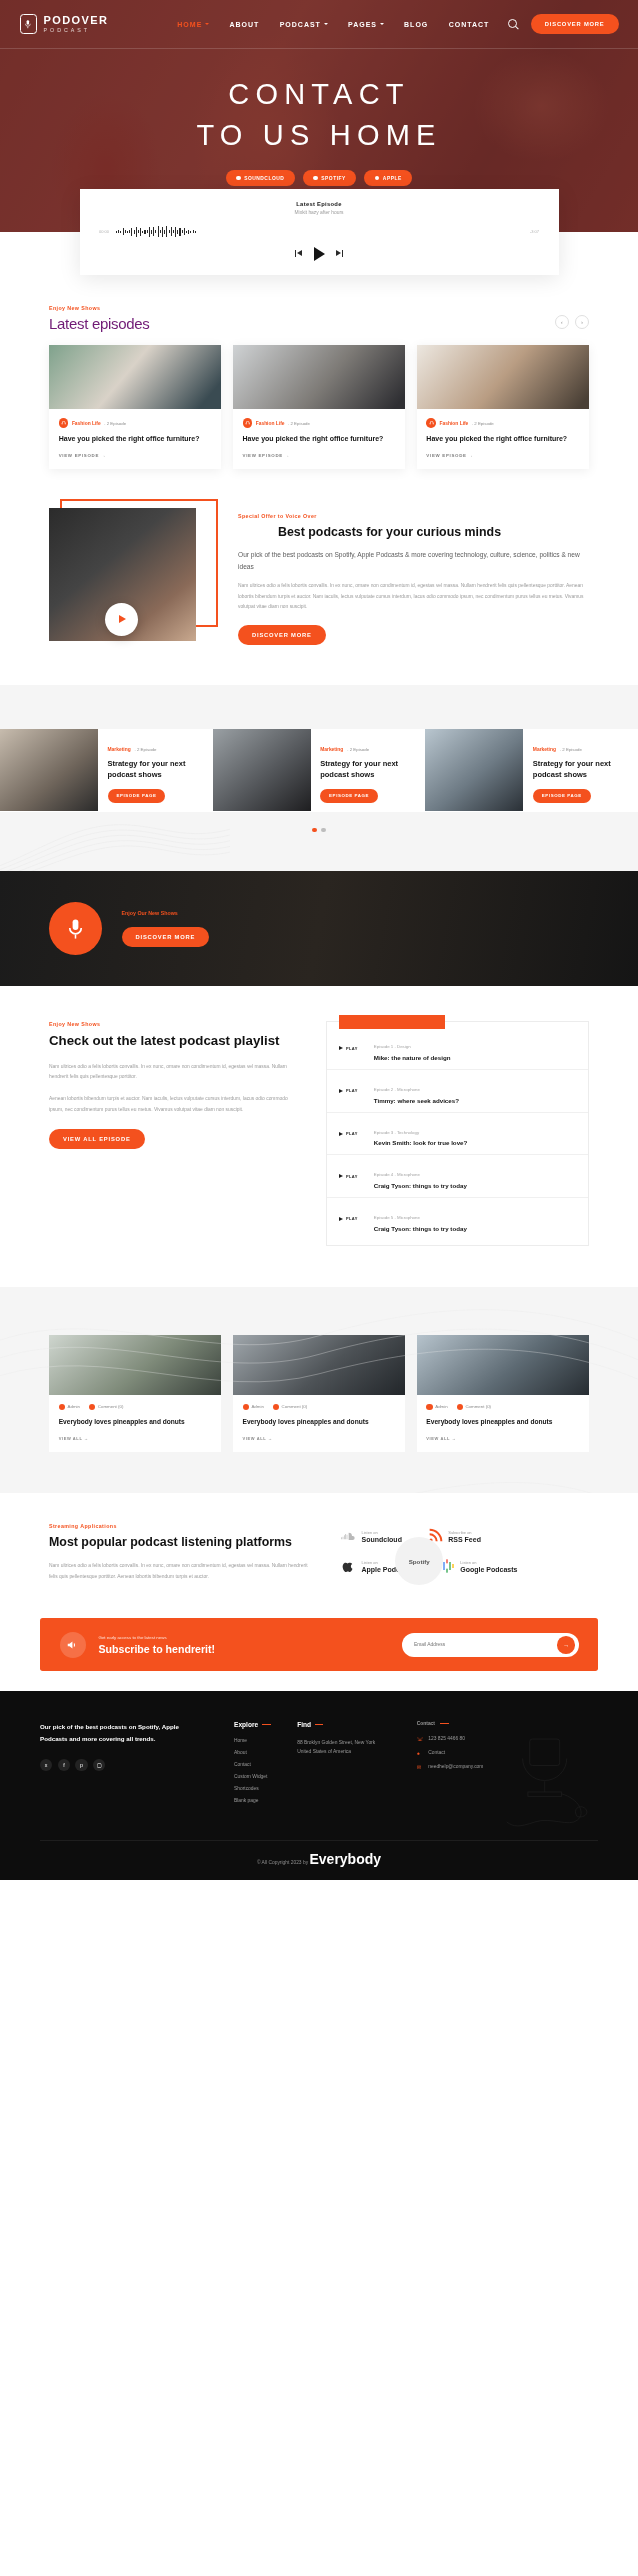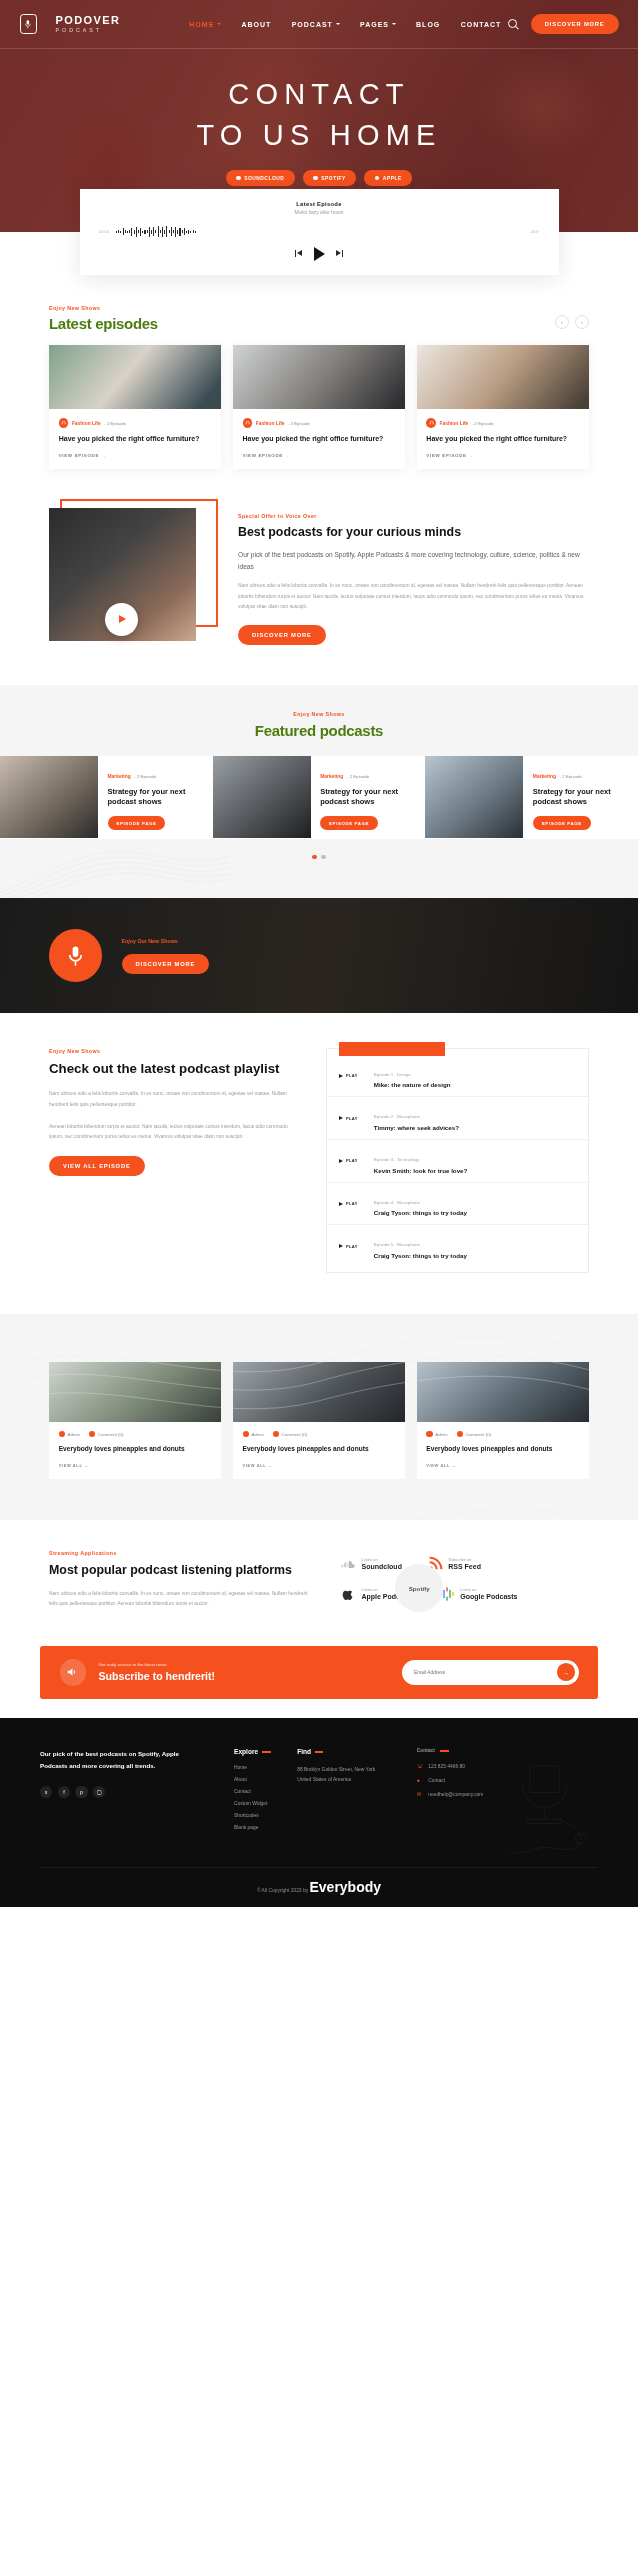--- a/index.html
+++ b/index.html
@@ -22,21 +22,21 @@
       radial-gradient(ellipse 80px 106px at 106px 168px, rgba(120,45,40,.8), transparent 70%),
       radial-gradient(ellipse 97px 80px at 541px 106px, rgba(150,85,70,.5), transparent 70%),
       linear-gradient(120deg,#6e332f,#80403a 40%,#5a2a28 75%,#6f332e);
   }
   .hero-overlay { position:absolute; inset:0; background: rgba(120,40,35,.45); }
   .hero-inner { position:relative; z-index:3; }
   .navbar {
     height: 49px; display:flex; align-items:center;
     padding: 0 19.5px; border-bottom: 0.9px solid rgba(255,255,255,.16);
   }
-  .logo { display:flex; align-items:center; gap:19px; }
+  .logo { display:flex; align-items:center; gap:7px; }
   .logo-mark {
     width:17px; height:19.5px; border:1.4px solid #fff; border-radius:3.5px;
     display:flex; align-items:center; justify-content:center;
   }
   .logo-mark svg { width:9.7px; height:12.4px; }
   .logo-text { line-height:1; }
   .logo-name { color:#fff; font-size:11px; font-weight:bold; letter-spacing:1.4px; }
   .logo-sub { color:#e3d5d2; font-size:5.3px; letter-spacing:3px; margin-top:1.8px; }
   .nav-menu { display:flex; align-items:center; gap:20.4px; margin-left:69px; }
   .nav-item {
@@ -83,21 +83,21 @@
   .ctrl-prev, .ctrl-next { width:7px;height:7px; position:relative; cursor:pointer;}
   .ctrl-prev::before{content:"";position:absolute;left:0;top:0;width:1.3px;height:7px;background:#2a2a2a;}
   .ctrl-prev::after{content:"";position:absolute;left:1.8px;top:0;border-top:3.5px solid transparent;border-bottom:3.5px solid transparent;border-right:5.3px solid #2a2a2a;}
   .ctrl-next::before{content:"";position:absolute;right:0;top:0;width:1.3px;height:7px;background:#2a2a2a;}
   .ctrl-next::after{content:"";position:absolute;right:1.8px;top:0;border-top:3.5px solid transparent;border-bottom:3.5px solid transparent;border-left:5.3px solid #2a2a2a;}
   .ctrl-play { width:0;height:0;border-top:7px solid transparent;border-bottom:7px solid transparent;border-left:11.5px solid #151515; cursor:pointer;}
 
   
   .sec { padding: 0 49px; }
   .eyebrow { color:#f4511e; font-size:5.3px; font-weight:bold; letter-spacing:0.4px; }
-  .sec-title { font-size:15px; font-weight:bold; color:#4d7c0f; letter-spacing:-0.3px; margin-top:4.4px; }
+  .sec-title { font-size:15px; font-weight:normal; color:#701a75; letter-spacing:-0.3px; margin-top:4.4px; }
 
   
   .latest { padding-top:30px; }
   .latest-head { display:flex; align-items:flex-end; }
   .arrows { margin-left:auto; display:flex; gap:6.2px; margin-bottom:3.5px;}
   .arrow {
     width:14px;height:14px;border-radius:50%;border:0.9px solid #e0e0e0;background:#fff;
     display:flex;align-items:center;justify-content:center;font-size:6.2px;color:#9b9b9b;cursor:pointer;
   }
   .ep-grid { display:flex; gap:11.5px; margin-top:12.4px; }
@@ -120,21 +120,21 @@
     position:absolute; left:0; top:8.9px; width:147px; height:133px; overflow:hidden;
     background: linear-gradient(140deg,#2b2b2b,#444 40%,#8a6a58 75%,#c9a98f);
   }
   .play-circle {
     position:absolute; left:56px; top:104px; width:33px;height:33px;border-radius:50%;
     background:#fff; box-shadow:0 2.7px 10.6px rgba(0,0,0,.2);
     display:flex;align-items:center;justify-content:center; cursor:pointer; z-index:3;
   }
   .play-circle i { width:0;height:0;border-top:4.4px solid transparent;border-bottom:4.4px solid transparent;border-left:7px solid #f4511e; margin-left:1.8px;}
   .best-text { flex:1; padding-top:14px; }
-  .best-title { font-size:12.4px; font-weight:bold; color:#121212; margin-top:5.3px; line-height:1.32; }
+  .best-title { font-size:12.4px; font-weight:bold; color:#121212; margin-top:5.3px; line-height:1.32;margin-left:40px; }
   .best-lead { font-size:6.6px; color:#5c5c5c; line-height:1.75; margin-top:8.9px; }
   .best-body { font-size:4.9px; color:#9b9b9b; line-height:2.1; margin-top:8.9px; }
   .best-btn { margin-top:12.4px; }
 
   
   .featured { background:#f5f5f5; margin-top:35px; padding:26.6px 0 39px; position:relative; overflow:hidden;}
   .featured-head { text-align:center; }
   .feat-row { display:flex; margin-top:17.7px; padding:0 0 0 0; }
   .feat-card { display:flex; width:50%; background:#fff; }
   .feat-img { width:46%; height:82px; flex:none; }
@@ -457,24 +457,20 @@
   <section class="featured">
     <svg class="wave-deco" viewBox="0 0 260 90">
       <g fill="none" stroke="#e2e2e2" stroke-width=".8">
         <path d="M-10 88 C40 70 80 40 130 38 S210 60 270 40"></path>
         <path d="M-10 92 C40 76 82 46 132 44 S212 66 272 46"></path>
         <path d="M-10 96 C40 82 84 52 134 50 S214 72 274 52"></path>
         <path d="M-10 100 C40 88 86 58 136 56 S216 78 276 58"></path>
         <path d="M-10 104 C40 94 88 64 138 62 S218 84 278 64"></path>
       </g>
     </svg>
-    <div class="featured-head">
-      <div class="eyebrow">Enjoy New Shows</div>
-      <div class="sec-title">Featured podcasts</div>
-    </div>
     <div class="feat-row">
       <article class="feat-card">
         <div class="feat-img" style="background:linear-gradient(140deg,#c7bcae,#6f655b 60%,#2b2b2b)"></div>
         <div class="feat-body">
           <div><span class="feat-cat">Marketing</span> <span class="feat-cnt">. 2 Episode</span></div>
           <h3 class="feat-title">Strategy for your next podcast shows</h3>
           <button class="feat-btn">EPISODE PAGE</button>
         </div>
       </article>
       <article class="feat-card">

